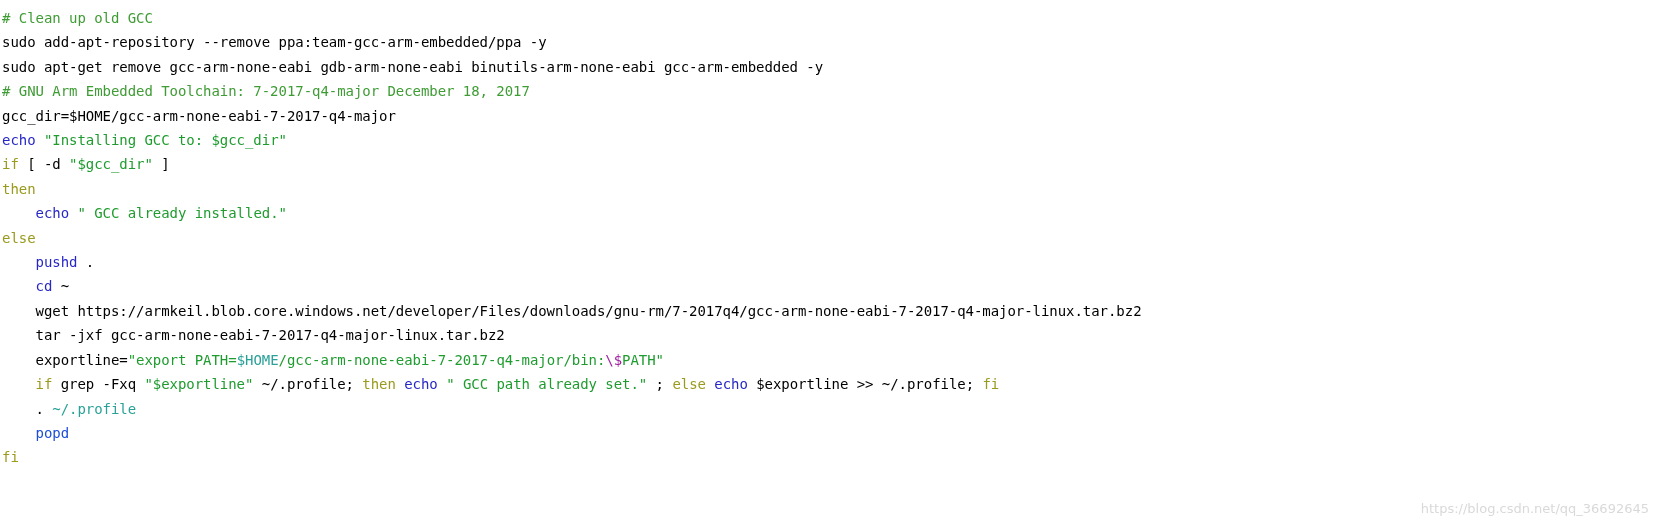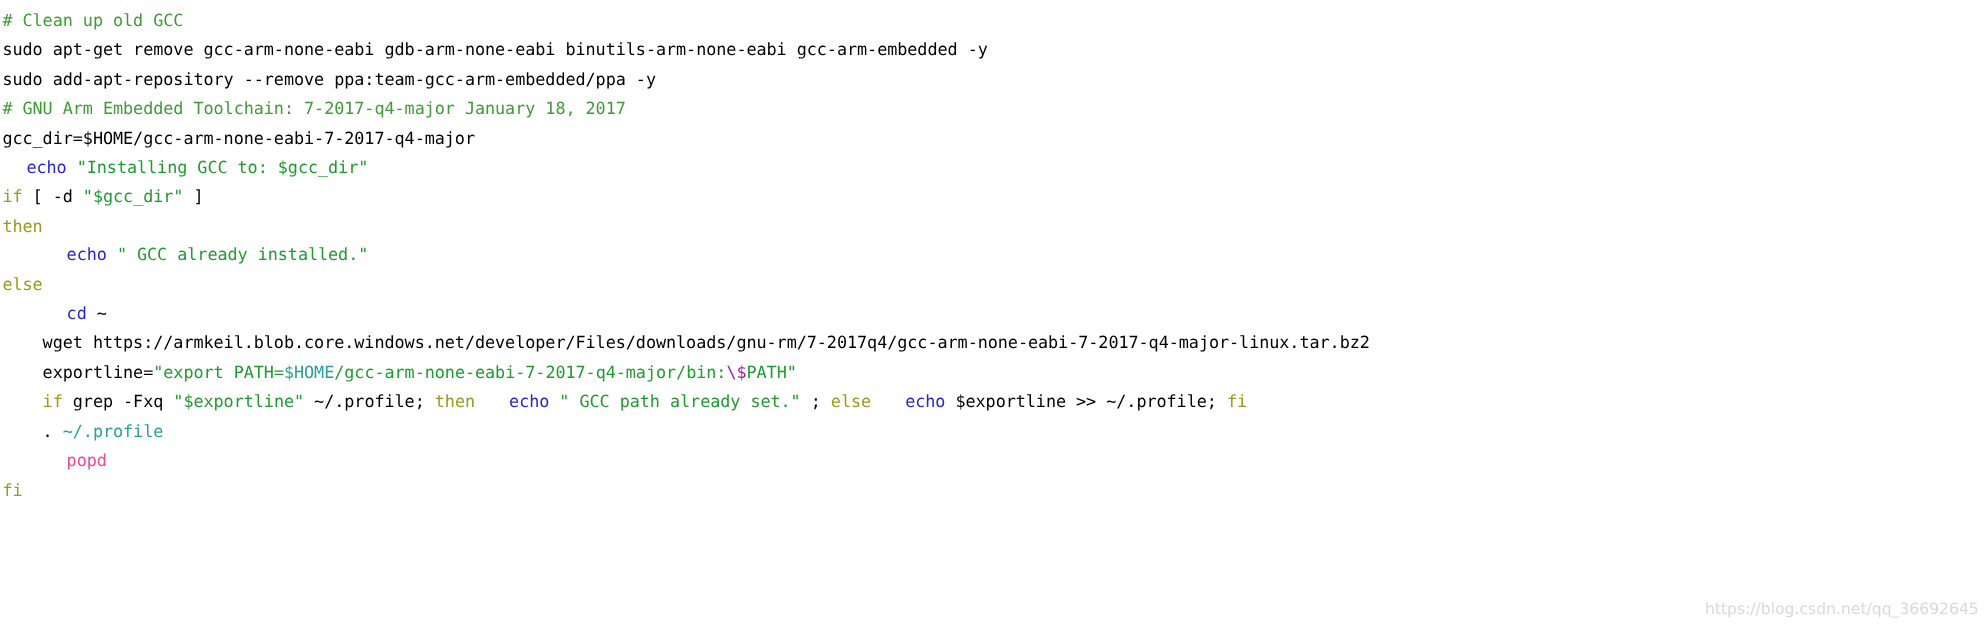--- a/index.html
+++ b/index.html
@@ -32,53 +32,55 @@
     color: #000000;
     letter-spacing: -0.05px;
   }
   .code-line.blank {
     color: transparent;
   }
   
   .tok-comment  { color: #3f9c35; }
   .tok-plain    { color: #000000; }
   .tok-keyword  { color: #9a9a1e; }
-  .tok-builtin  { color: #2727c7; margin-left: 20px; }
+  .tok-builtin  { color: #2727c7; }
   .tok-string   { color: #1f9c2f; }
   .tok-escape   { color: #a020a0; }
 
   #watermark {
     position: absolute;
     right: 6px;
     bottom: 4px;
     font-family: "DejaVu Sans", "Liberation Sans", sans-serif;
     font-size: 13px;
     color: #d9d9d9;
     white-space: pre;
     user-select: none;
   }
 </style>
 </head>
 <body>
 
 <div id="code-block" style="background: rgb(255, 255, 255);">
     <div class="code-line"><span class="tok-comment" style="color: rgb(63, 156, 53);"># Clean up old GCC</span></div>
+    <div class="code-line"><span class="tok-plain" style="color: rgb(0, 0, 0);">sudo add-apt-repository --remove ppa:team-gcc-arm-embedded/ppa -y</span></div>
     <div class="code-line"><span class="tok-plain" style="color: rgb(0, 0, 0);">sudo apt-get remove gcc-arm-none-eabi gdb-arm-none-eabi binutils-arm-none-eabi gcc-arm-embedded -y</span></div>
-    <div class="code-line"><span class="tok-plain" style="color: rgb(0, 0, 0);">sudo add-apt-repository --remove ppa:team-gcc-arm-embedded/ppa -y</span></div>
     <div class="code-line blank"><span class="tok-plain" style="color: rgb(0, 0, 0);"></span></div>
     <div class="code-line blank"><span class="tok-plain" style="color: rgb(0, 0, 0);"></span></div>
-    <div class="code-line"><span class="tok-comment" style="color: rgb(63, 156, 53);"># GNU Arm Embedded Toolchain: 7-2017-q4-major January 18, 2017</span></div>
+    <div class="code-line"><span class="tok-comment" style="color: rgb(63, 156, 53);"># GNU Arm Embedded Toolchain: 7-2017-q4-major December 18, 2017</span></div>
     <div class="code-line"><span class="tok-plain" style="color: rgb(0, 0, 0); margin-top: 23px;">gcc_dir=$HOME/gcc-arm-none-eabi-7-2017-q4-major</span></div>
     <div class="code-line"><span class="tok-builtin" style="color: rgb(39, 39, 199);">echo</span><span class="tok-plain" style="color: rgb(0, 0, 0);"> </span><span class="tok-string" style="color: rgb(31, 156, 47);">"Installing GCC to: $gcc_dir"</span></div>
     <div class="code-line"><span class="tok-keyword" style="color: rgb(154, 154, 30);">if</span><span class="tok-plain" style="color: rgb(0, 0, 0);"> [ -d </span><span class="tok-string" style="color: rgb(31, 156, 47);">"$gcc_dir"</span><span class="tok-plain" style="color: rgb(0, 0, 0);"> ]</span></div>
     <div class="code-line"><span class="tok-keyword" style="color: rgb(154, 154, 30);">then</span></div>
     <div class="code-line"><span class="tok-plain" style="color: rgb(0, 0, 0);">    </span><span class="tok-builtin" style="color: rgb(39, 39, 199);">echo</span><span class="tok-plain" style="color: rgb(0, 0, 0);"> </span><span class="tok-string" style="color: rgb(31, 156, 47);">" GCC already installed."</span></div>
     <div class="code-line"><span class="tok-keyword" style="color: rgb(154, 154, 30);">else</span></div>
+    <div class="code-line"><span class="tok-plain" style="color: rgb(0, 0, 0);">    </span><span class="tok-builtin" style="color: rgb(39, 39, 199);">pushd</span><span class="tok-plain" style="color: rgb(0, 0, 0);"> .</span></div>
     <div class="code-line"><span class="tok-plain" style="color: rgb(0, 0, 0);">    </span><span class="tok-builtin" style="color: rgb(39, 39, 199);">cd</span><span class="tok-plain" style="color: rgb(0, 0, 0);"> ~</span></div>
     <div class="code-line"><span class="tok-plain" style="color: rgb(0, 0, 0); margin-top: 12px;">    wget https://armkeil.blob.core.windows.net/developer/Files/downloads/gnu-rm/7-2017q4/gcc-arm-none-eabi-7-2017-q4-major-linux.tar.bz2</span></div>
+    <div class="code-line"><span class="tok-plain" style="color: rgb(0, 0, 0);">    tar -jxf gcc-arm-none-eabi-7-2017-q4-major-linux.tar.bz2</span></div>
     <div class="code-line"><span class="tok-plain" style="color: rgb(0, 0, 0);">    exportline=</span><span class="tok-string" style="color: rgb(31, 156, 47);">"export PATH=</span><span class="tok-variable" style="color: rgb(42, 161, 152);">$HOME</span><span class="tok-string" style="color: rgb(31, 156, 47);">/gcc-arm-none-eabi-7-2017-q4-major/bin:</span><span class="tok-escape" style="color: rgb(160, 32, 160);">\$</span><span class="tok-string" style="color: rgb(31, 156, 47);">PATH"</span></div>
     <div class="code-line"><span class="tok-plain" style="color: rgb(0, 0, 0);">    </span><span class="tok-keyword" style="color: rgb(154, 154, 30);">if</span><span class="tok-plain" style="color: rgb(0, 0, 0);"> grep -Fxq </span><span class="tok-string" style="color: rgb(31, 156, 47);">"$exportline"</span><span class="tok-plain" style="color: rgb(0, 0, 0);"> ~/.profile; </span><span class="tok-keyword" style="color: rgb(154, 154, 30);">then</span><span class="tok-plain" style="color: rgb(0, 0, 0);"> </span><span class="tok-builtin" style="color: rgb(39, 39, 199);">echo</span><span class="tok-plain" style="color: rgb(0, 0, 0);"> </span><span class="tok-string" style="color: rgb(31, 156, 47);">" GCC path already set."</span><span class="tok-plain" style="color: rgb(0, 0, 0);"> ; </span><span class="tok-keyword" style="color: rgb(154, 154, 30);">else</span><span class="tok-plain" style="color: rgb(0, 0, 0);"> </span><span class="tok-builtin" style="color: rgb(39, 39, 199);">echo</span><span class="tok-plain" style="color: rgb(0, 0, 0);"> $exportline &gt;&gt; ~/.profile; </span><span class="tok-keyword" style="color: rgb(154, 154, 30);">fi</span></div>
     <div class="code-line"><span class="tok-plain" style="color: rgb(0, 0, 0);">    . </span><span class="tok-variable" style="color: rgb(42, 161, 152);">~/.profile</span></div>
-    <div class="code-line"><span class="tok-plain" style="color: rgb(0, 0, 0);">    </span><span class="tok-builtin" style="color: #ec4899;">popd</span></div>
+    <div class="code-line"><span class="tok-plain" style="color: rgb(0, 0, 0);">    </span><span class="tok-builtin" style="color: #1d4ed8;">popd</span></div>
     <div class="code-line"><span class="tok-keyword" style="color: rgb(154, 154, 30);">fi</span></div>
   </div>
 
 <div id="watermark">https://blog.csdn.net/qq_36692645</div>
 
 </body></html>

